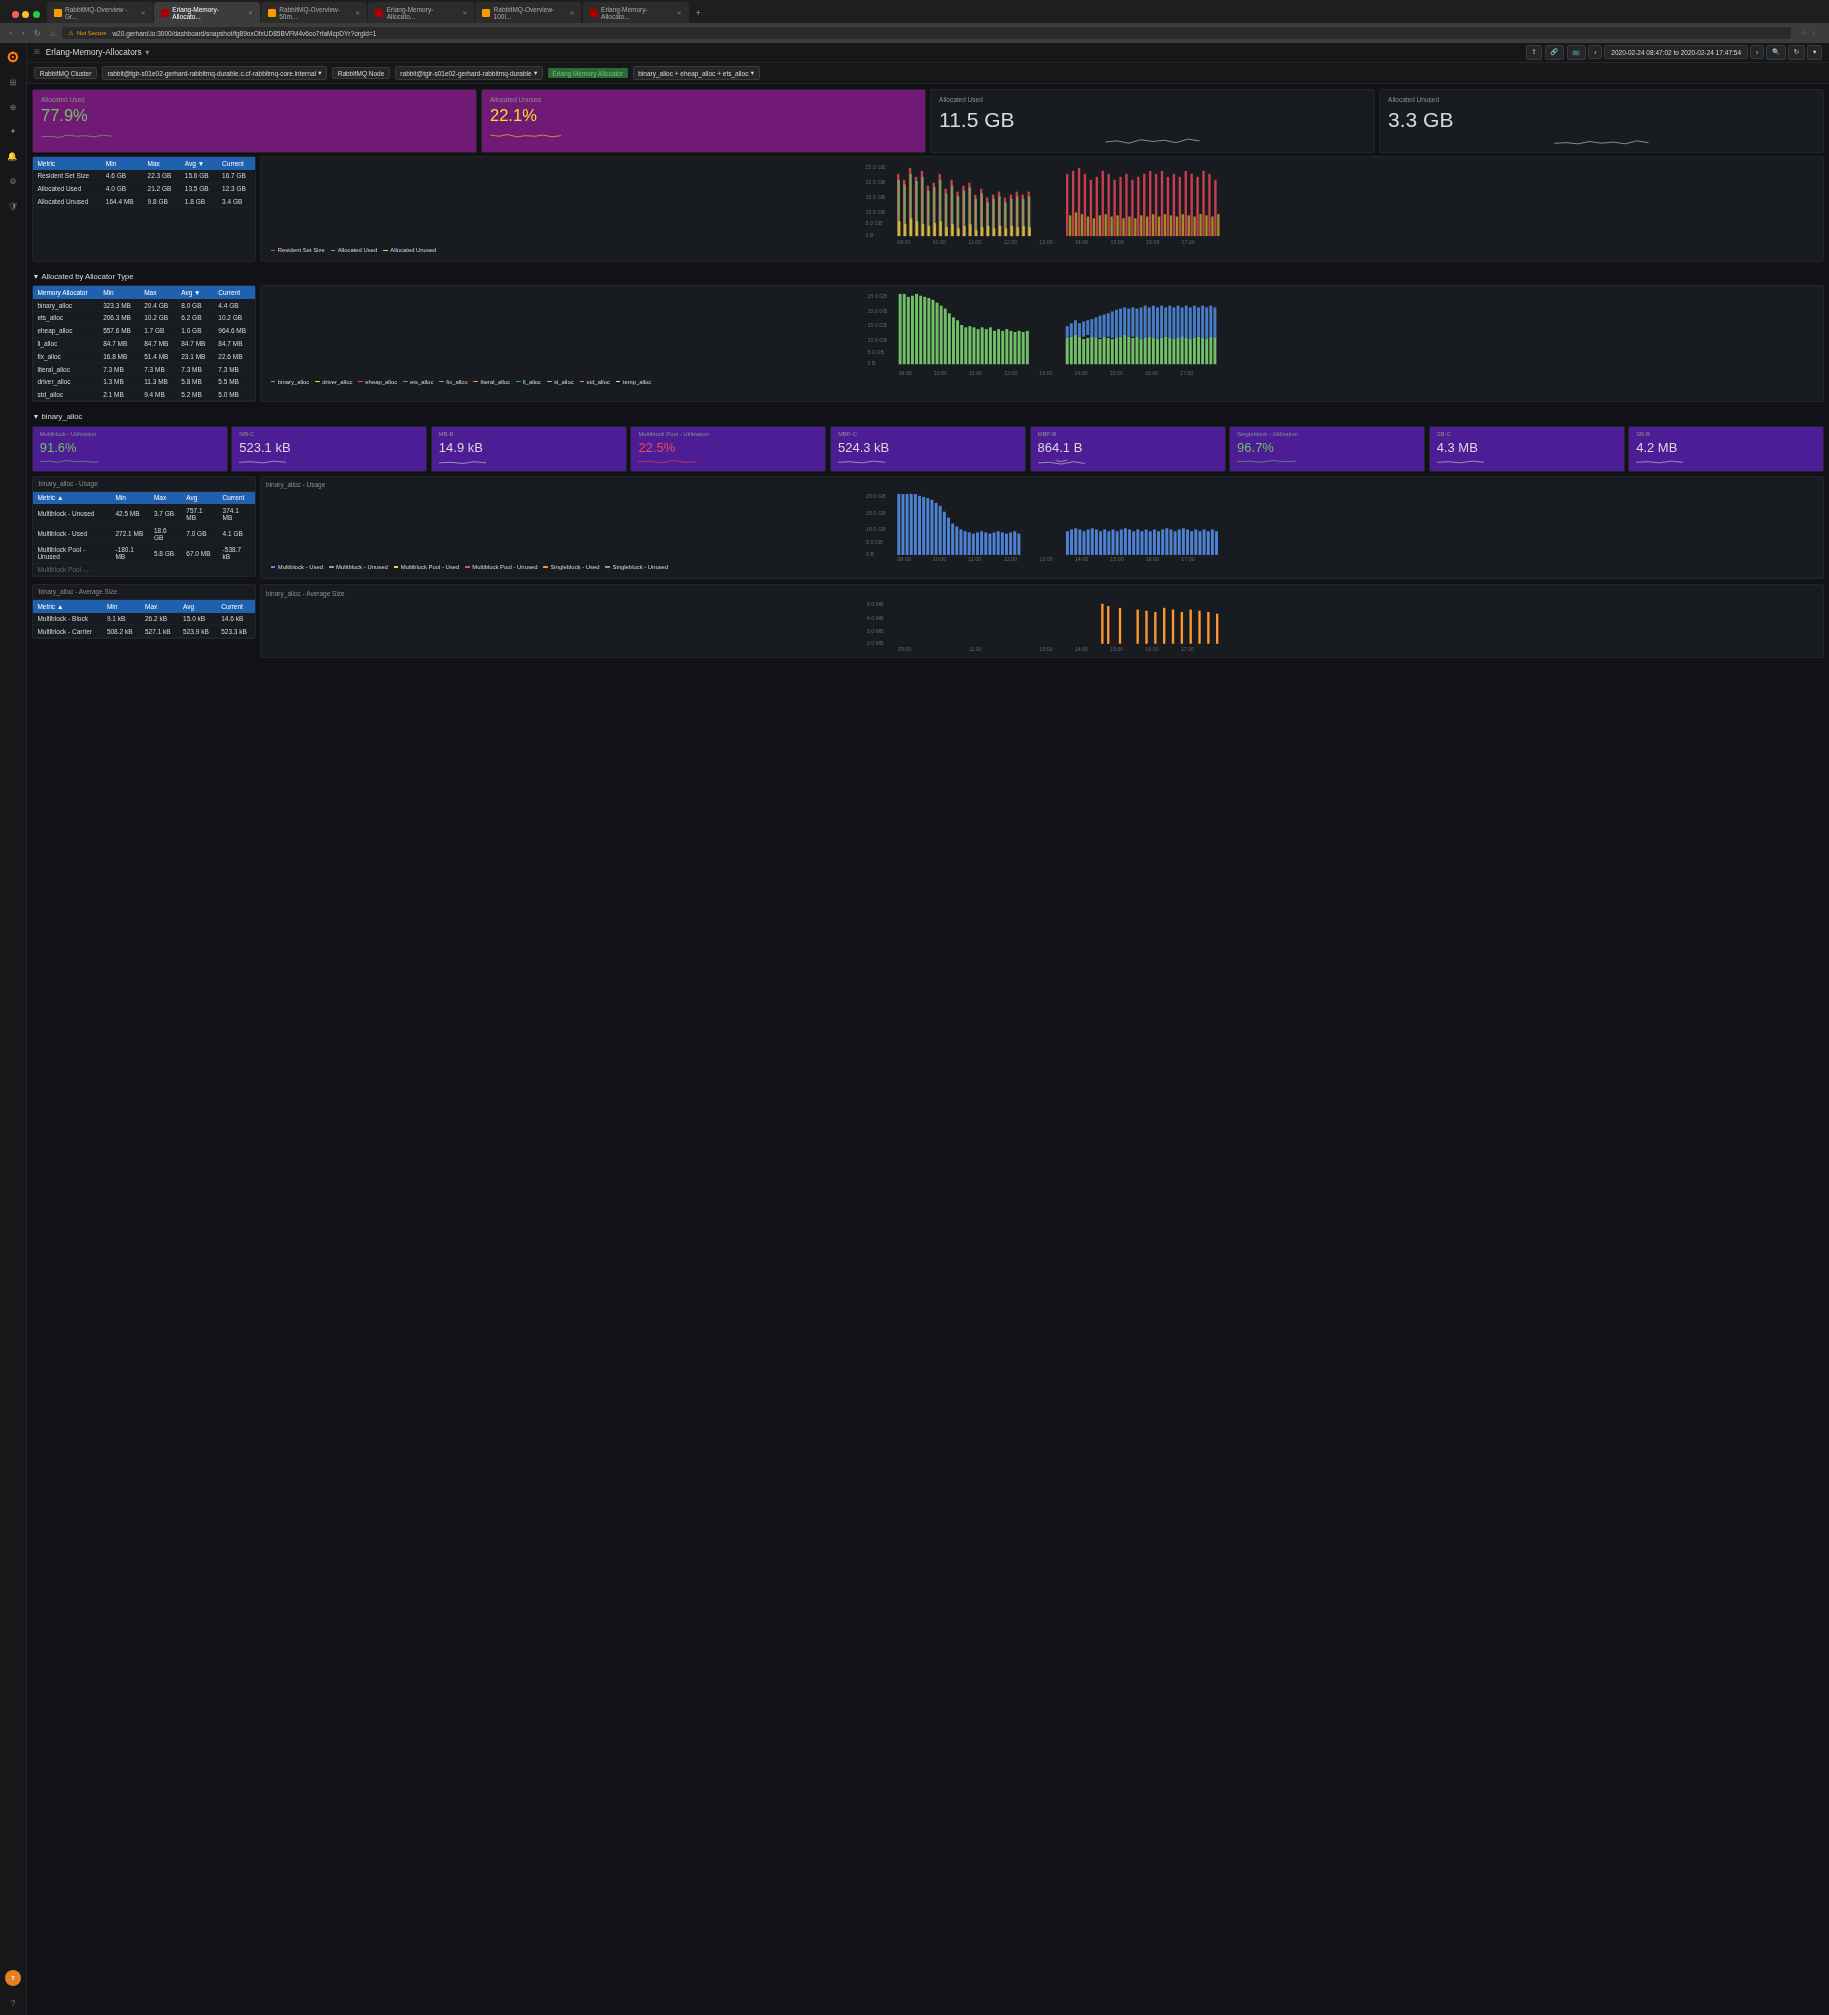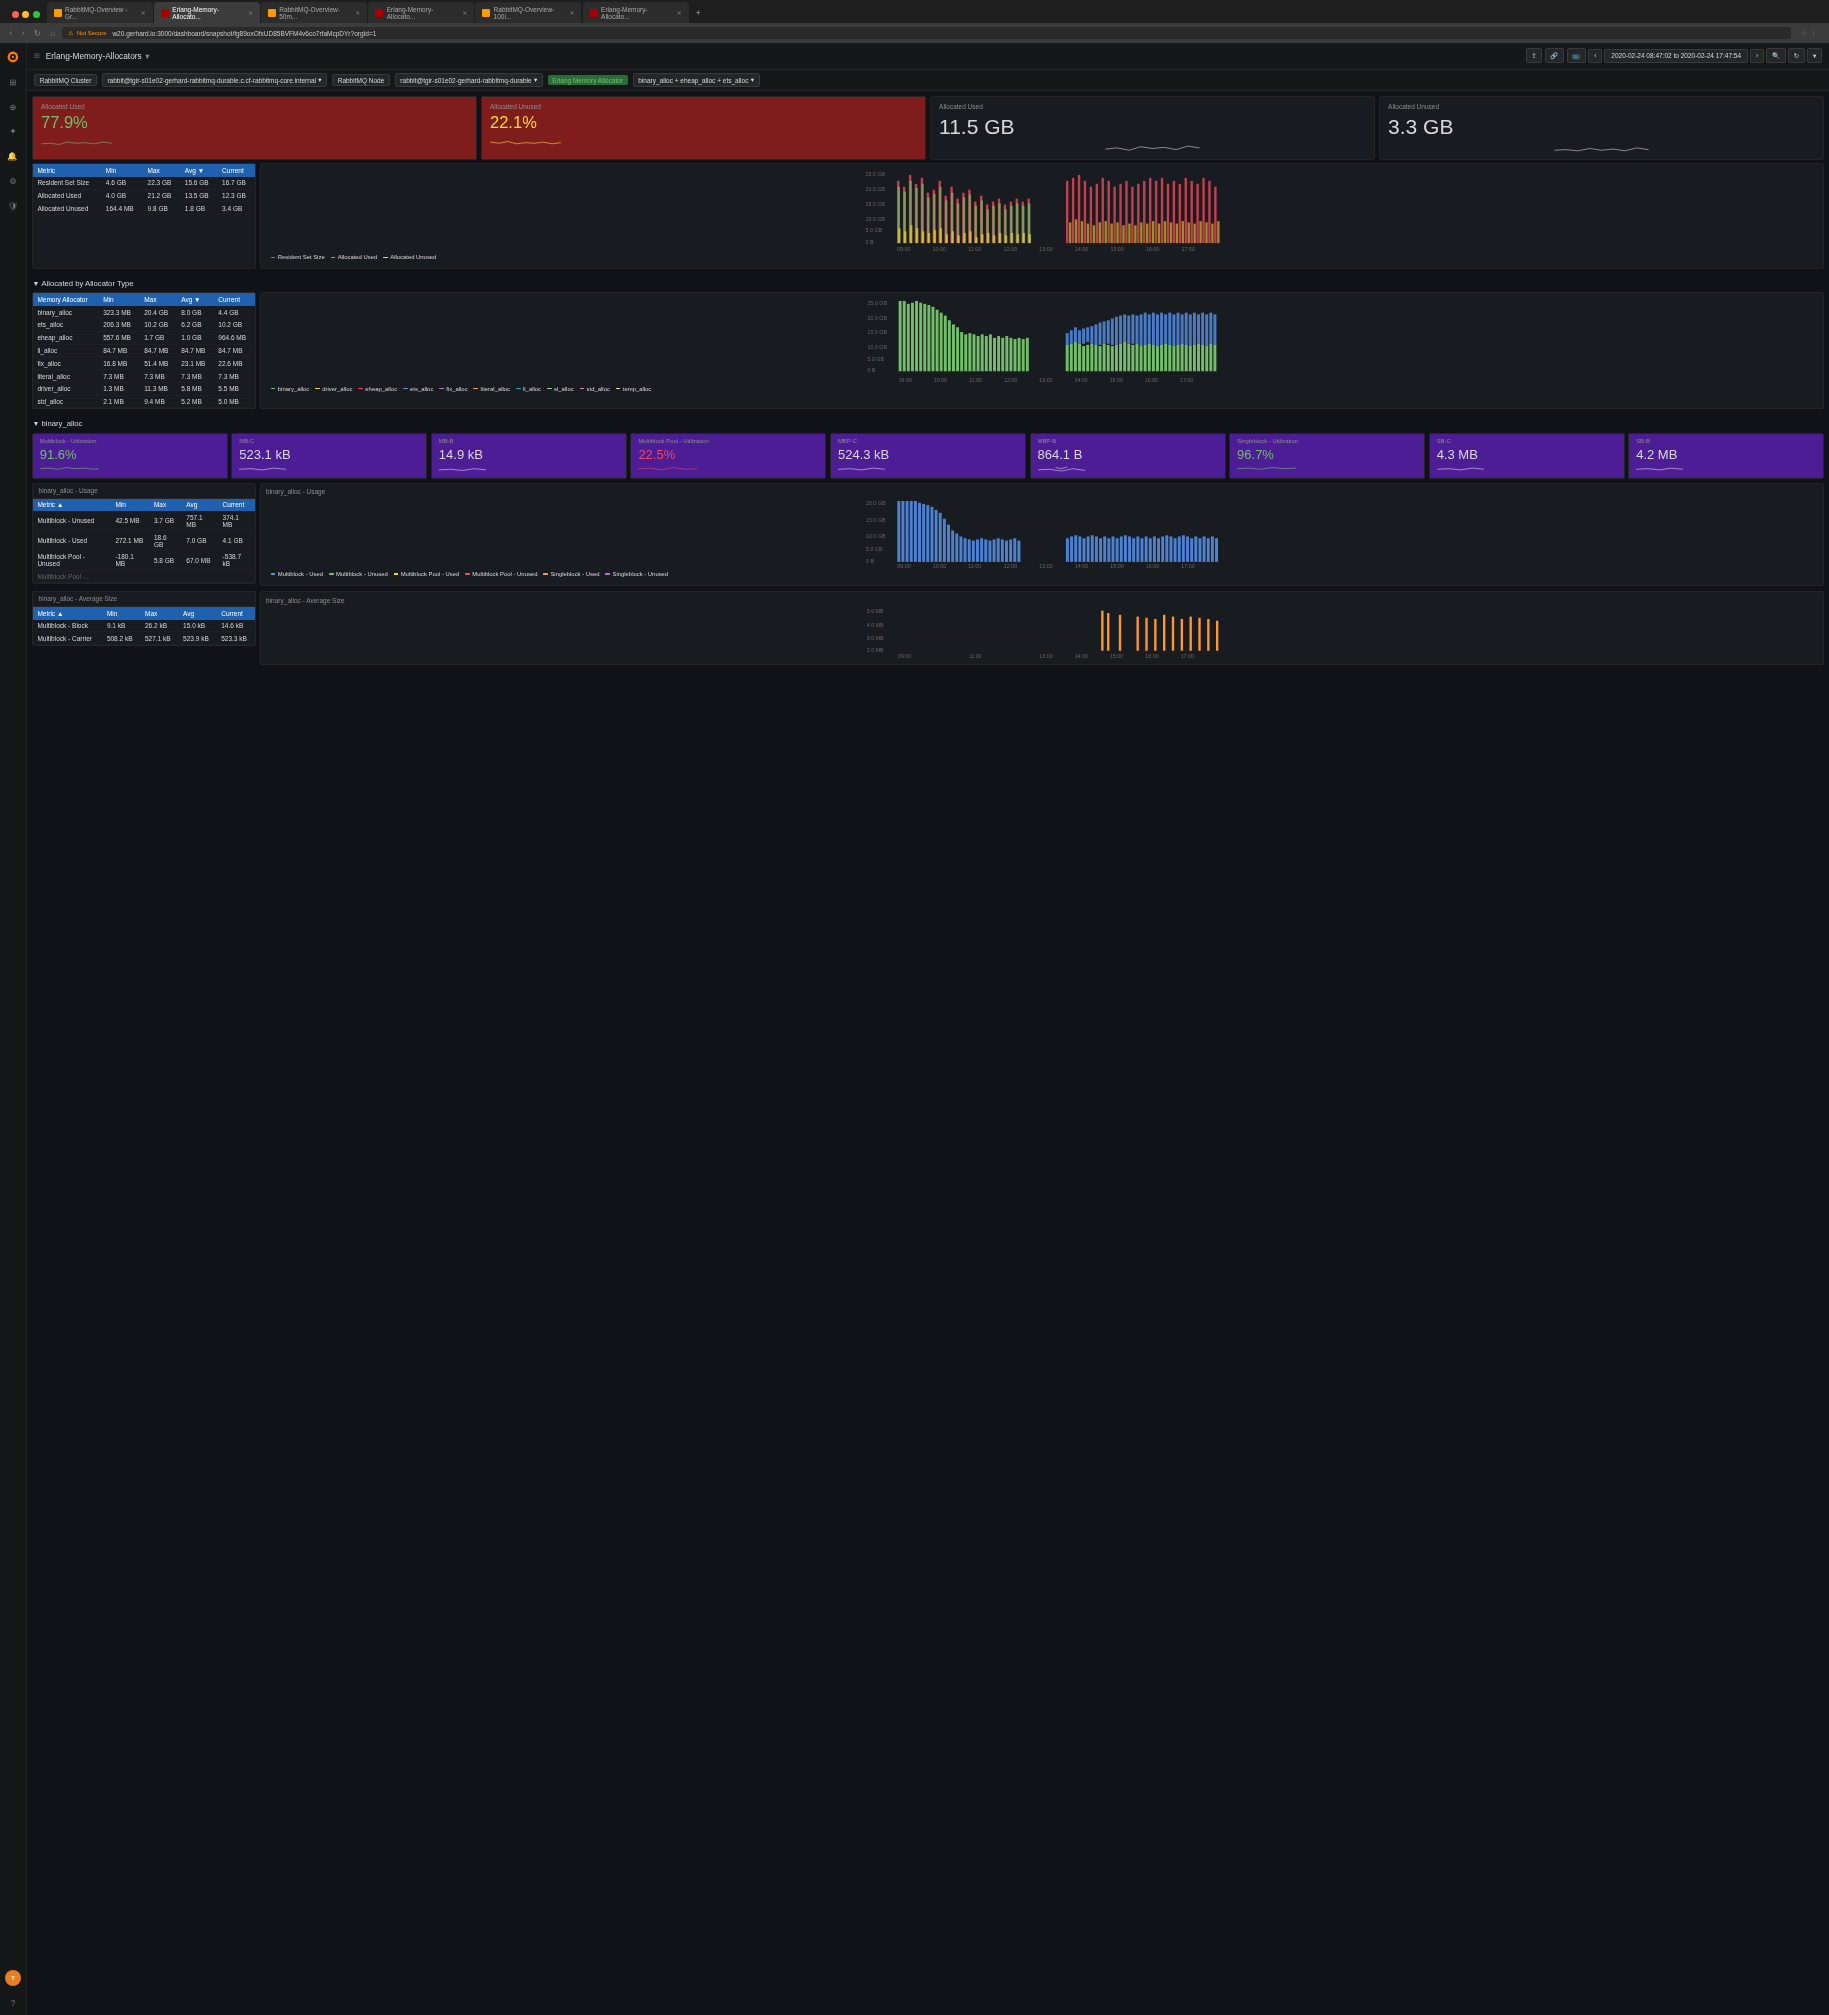--- a/index.html
+++ b/index.html
@@ -19,38 +19,38 @@
     .browser-actions { display: flex; gap: 3.5px; color: #888; padding: 0 4.7px; }
 
     
     .grafana-wrapper { display: flex; height: calc(100vh - 41px); min-height: 472px; }
     .sidebar { width: 27px; background: #161719; display: flex; flex-direction: column; align-items: center; padding: 5.9px 0; gap: 8.3px; border-right: 0.6px solid #252525; }
     .sidebar-icon { width: 16.5px; height: 16.5px; display: flex; align-items: center; justify-content: center; color: #777; font-size: 8.3px; cursor: pointer; border-radius: 1.8px; }
     .sidebar-icon.active { color: #ff7800; }
     .main-area { flex: 1; display: flex; flex-direction: column; overflow: hidden; }
 
     
-    .top-nav { background: #161719; border-bottom: 0.6px solid #252525; padding: 0 7px; display: flex; align-items: center; gap: 5.9px; height: 27px; }
+    .top-nav { background: #161719; border-bottom: 0.6px solid #252525; padding: 0 7px; display: flex; align-items: center; gap: 5.9px; height: 20px; }
     .dashboard-title { display: flex; align-items: center; gap: 3.5px; font-size: 8.3px; font-weight: 500; color: #d8d9da; cursor: pointer; }
     .nav-controls { display: flex; align-items: center; gap: 2.4px; margin-left: auto; }
     .nav-btn-small { background: #252627; border: 0.6px solid #393a3d; color: #d8d9da; padding: 2.4px 4.7px; border-radius: 1.8px; font-size: 6.5px; cursor: pointer; }
     .time-picker { background: #252627; border: 0.6px solid #393a3d; color: #d8d9da; padding: 2.4px 5.9px; border-radius: 1.8px; font-size: 6.5px; cursor: pointer; }
 
     
     .filter-bar { background: #161719; border-bottom: 0.6px solid #252525; padding: 3.5px 7px; display: flex; gap: 4.7px; flex-wrap: wrap; align-items: center; }
     .filter-label { font-size: 6.5px; color: #d8d9da; background: #252627; border: 0.6px solid #393a3d; padding: 1.8px 4.7px; border-radius: 1.8px; }
     .filter-select { background: #252627; border: 0.6px solid #393a3d; color: #d8d9da; padding: 1.8px 4.7px; border-radius: 1.8px; font-size: 6.5px; cursor: pointer; display: flex; align-items: center; gap: 2.4px; }
     .filter-tag { background: #2a6b3a; color: #73bf69; font-size: 6.5px; padding: 1.2px 4.7px; border-radius: 1.8px; }
 
     
     .dashboard-content { flex: 1; overflow-y: auto; padding: 4.7px; background: #111217; }
 
     
     .stat-row { display: flex; gap: 3.5px; margin-bottom: 3.5px; }
-    .stat-panel { flex: 1; background: #7f1d1d; border: 0.6px solid #252525; border-radius: 1.8px; padding: 5.9px 8.3px; }
+    .stat-panel { flex: 1; background: #701a75; border: 0.6px solid #252525; border-radius: 1.8px; padding: 5.9px 8.3px; }
     .stat-title { font-size: 6.5px; color: #8e8e8e; margin-bottom: 3.5px; }
     .stat-value { font-size: 16.5px; font-weight: 300; }
     .stat-value.green { color: #73bf69; }
     .stat-value.yellow { color: #fade2a; }
     .sparkline { height: 11.8px; margin-top: 2.4px; }
 
     
     .big-stat-panel { flex: 1; background: #181b1f; border: 0.6px solid #252525; border-radius: 1.8px; padding: 5.9px 8.3px; min-width: 0; }
     .big-stat-value { font-size: 21px; font-weight: 300; color: #d8d9da; }
     .big-stat-title { font-size: 6.5px; color: #8e8e8e; margin-bottom: 4.7px; }

